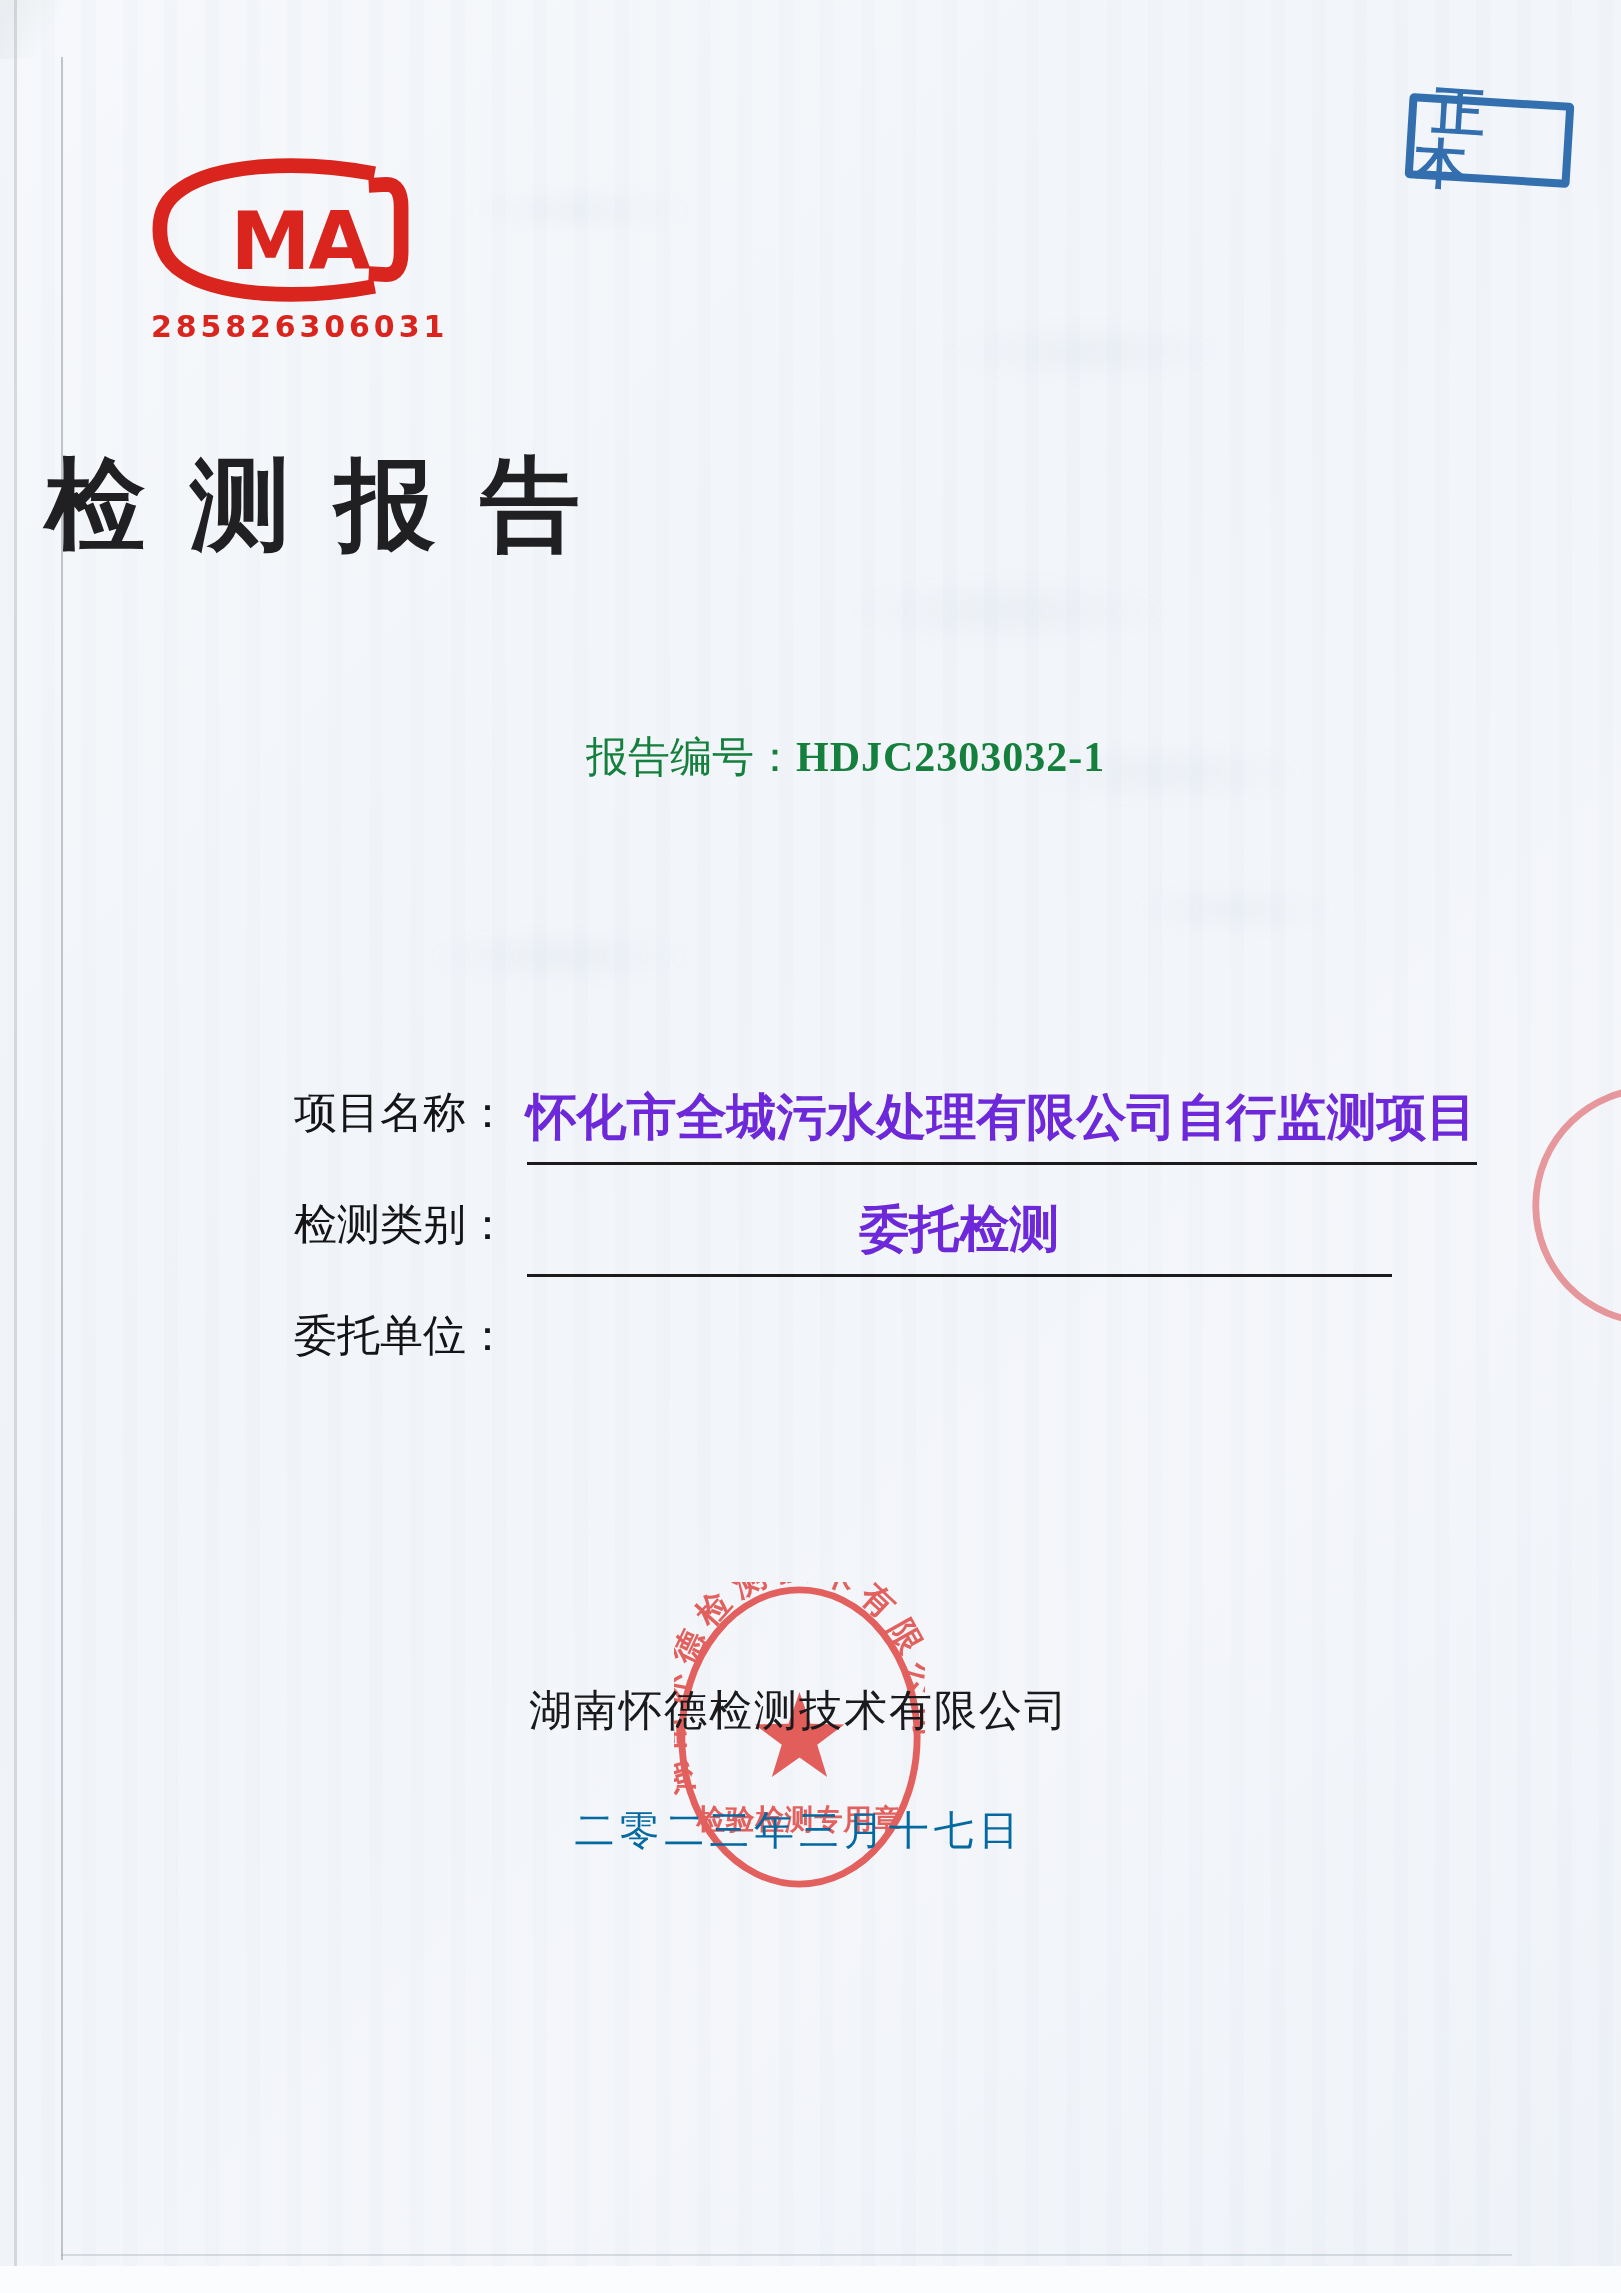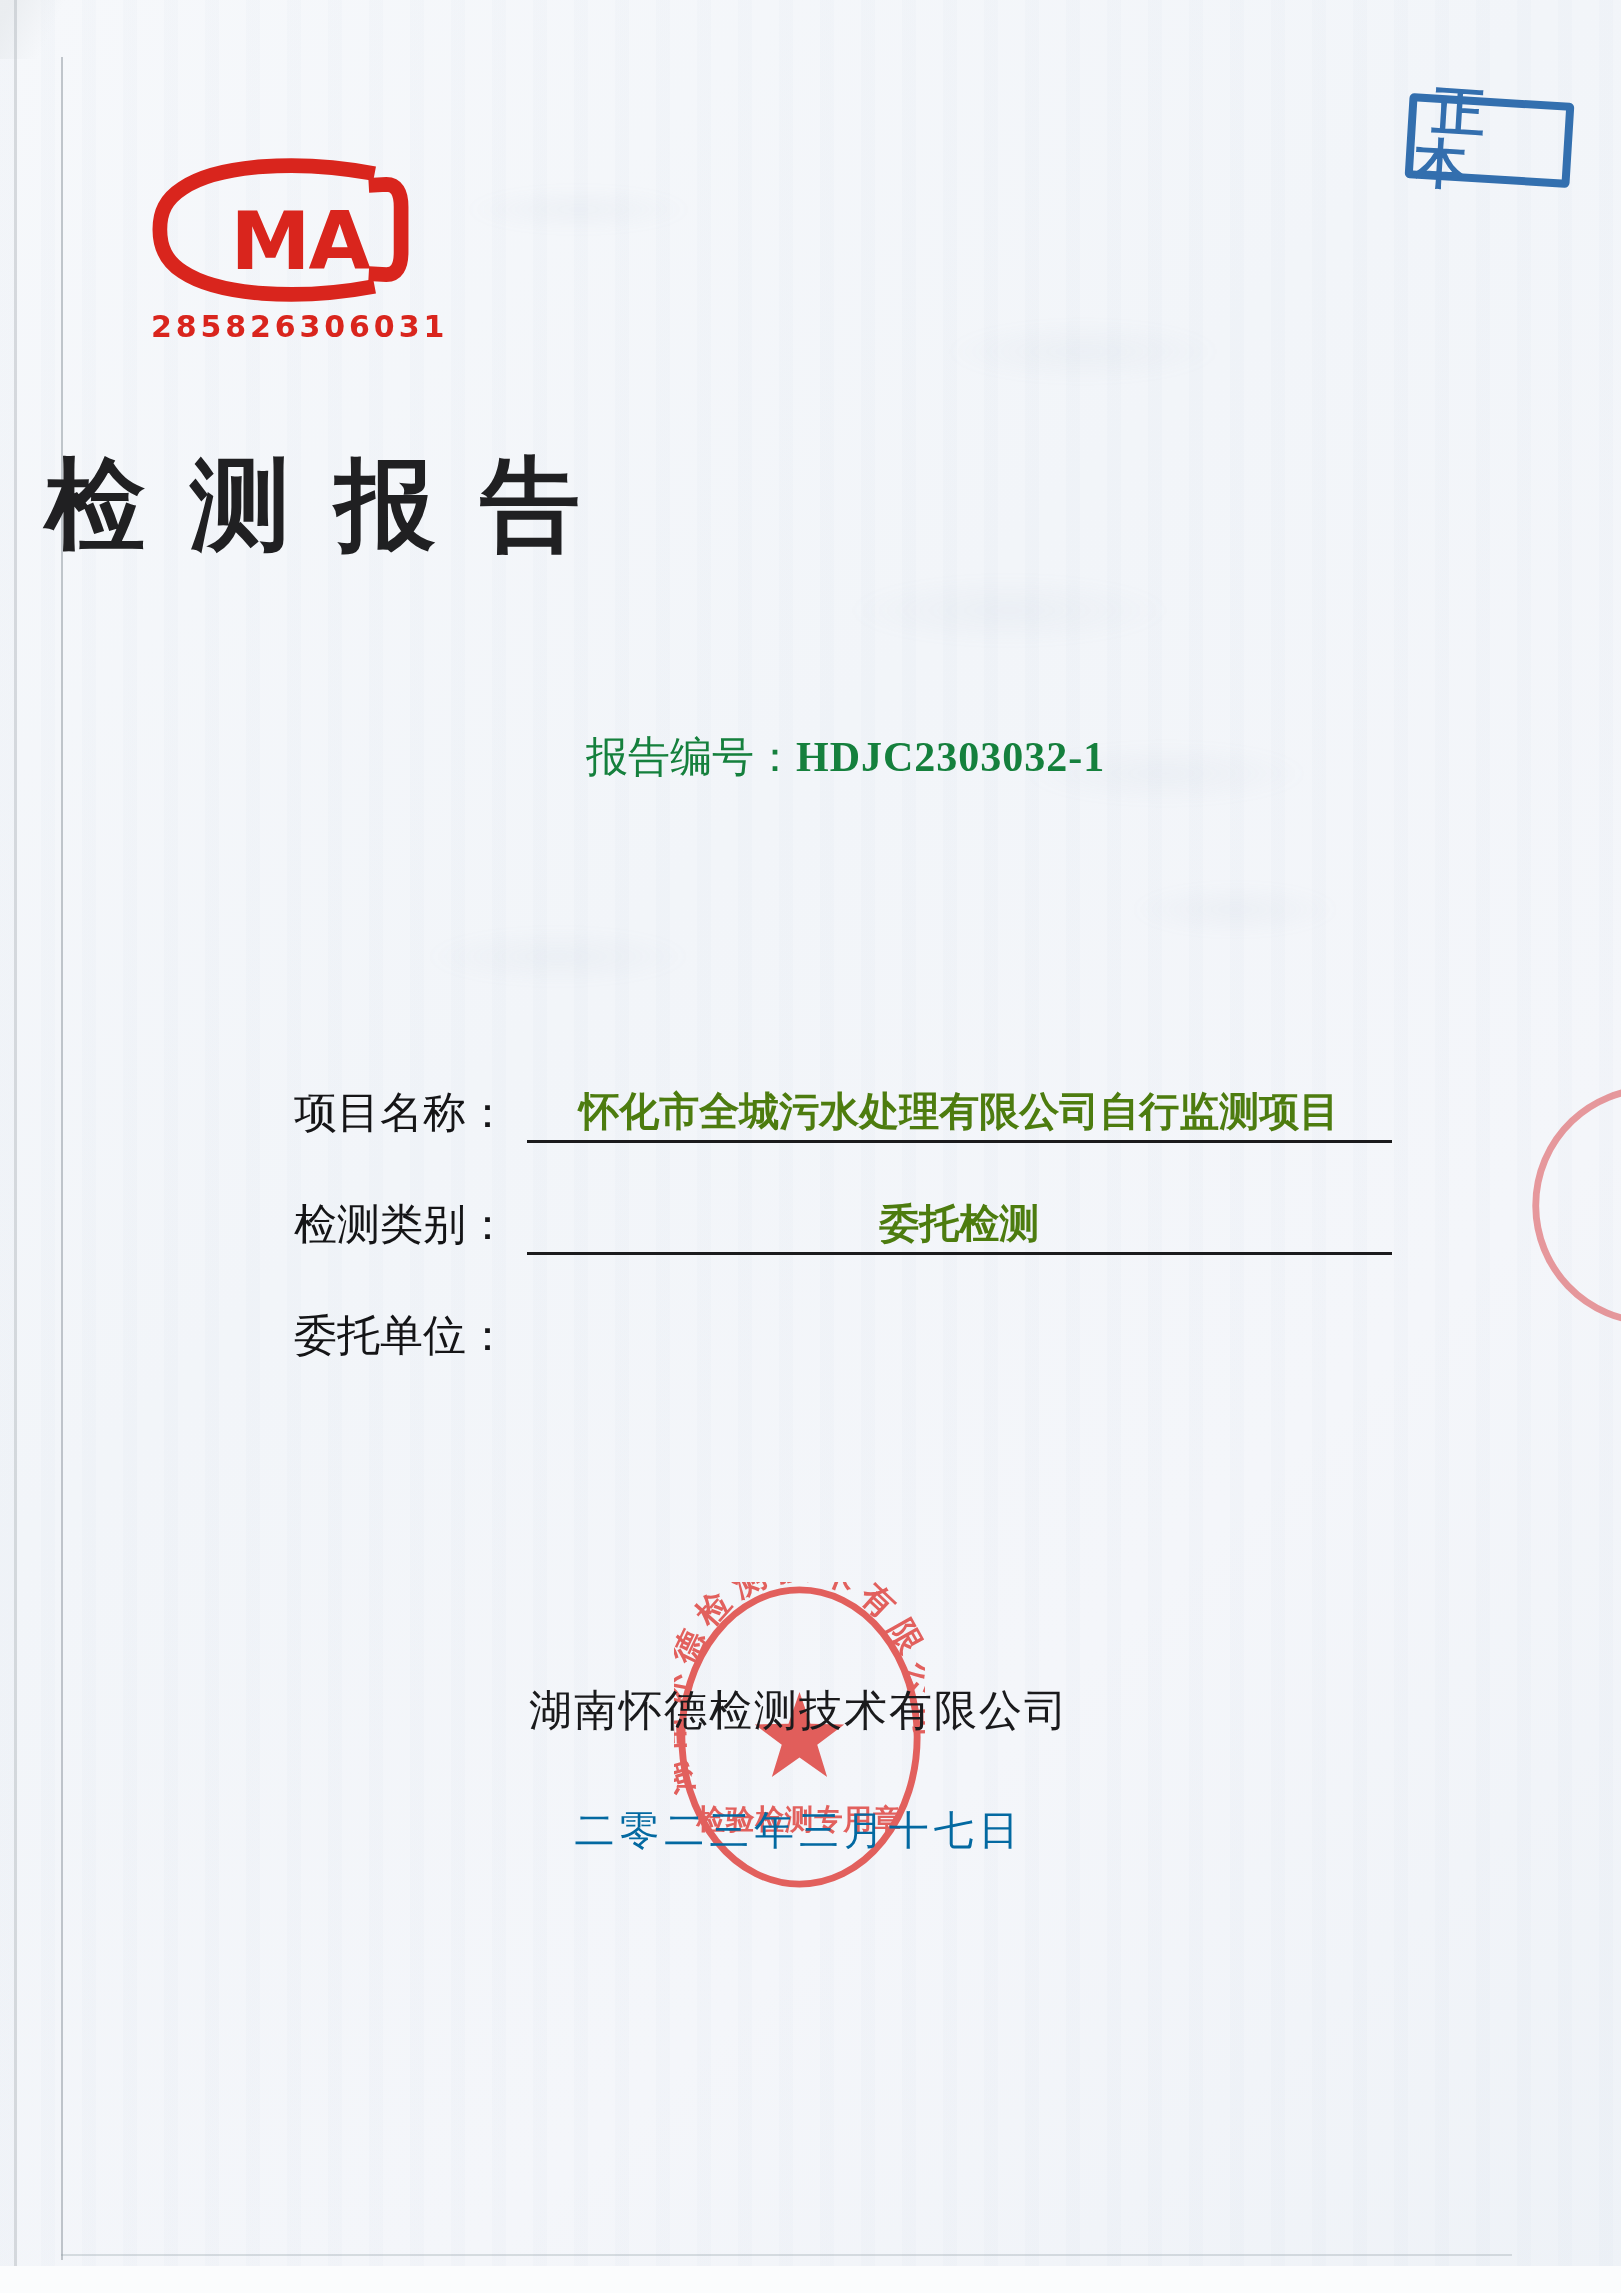--- a/index.html
+++ b/index.html
@@ -36,22 +36,22 @@
   .title{position:absolute;left:0;top:439px;width:1621px;text-align:left;
      font-size:100px;font-weight:bold;color:#202022;letter-spacing:45px;text-indent:45px;}
 
   .report-no{position:absolute;left:586px;top:729px;font-size:42px;color:#15803d;white-space:nowrap;}
   .report-no .val{font-family:"Liberation Serif","DejaVu Serif",serif;font-weight:bold;letter-spacing:1px;}
 
   .form{position:absolute;left:0;top:1084px;width:1621px;}
   .frow{position:absolute;left:294px;width:1098px;height:65px;display:flex;align-items:flex-start;}
   .frow .lbl{font-size:43px;color:#151517;white-space:nowrap;flex:0 0 auto;padding-bottom:7.8px;}
   .frow .field{flex:1 1 auto;margin-left:17.6px;border-bottom:3.9px solid #1b1b1d;
-     text-align:center;font-size:40px;font-weight:bold;color:#4d7c0f;
-     padding-bottom:1px;white-space:nowrap;}
+     text-align:center;font-size:50px;font-weight:bold;color:#6d28d9;
+     padding-bottom:11px;white-space:nowrap;}
   .r1{top:0;} .r2{top:112px;} .r3{top:223px;gap:31px;}
 
   .footer-company{position:absolute;left:0;top:1682px;width:1598px;text-align:center;
      font-size:43px;color:#1a1a1c;letter-spacing:2px;z-index:3;}
   .footer-date{position:absolute;left:0;top:1803px;width:1598px;text-align:center;
      font-size:40px;color:#0369a1;letter-spacing:4.9px;z-index:3;}
 
   .seal{position:absolute;left:674px;top:1582px;width:251px;height:310px;z-index:2;opacity:.88;}
   .seal-part{position:absolute;left:1523px;top:1076px;width:98px;height:304px;z-index:1;opacity:.6;}
 </style>

